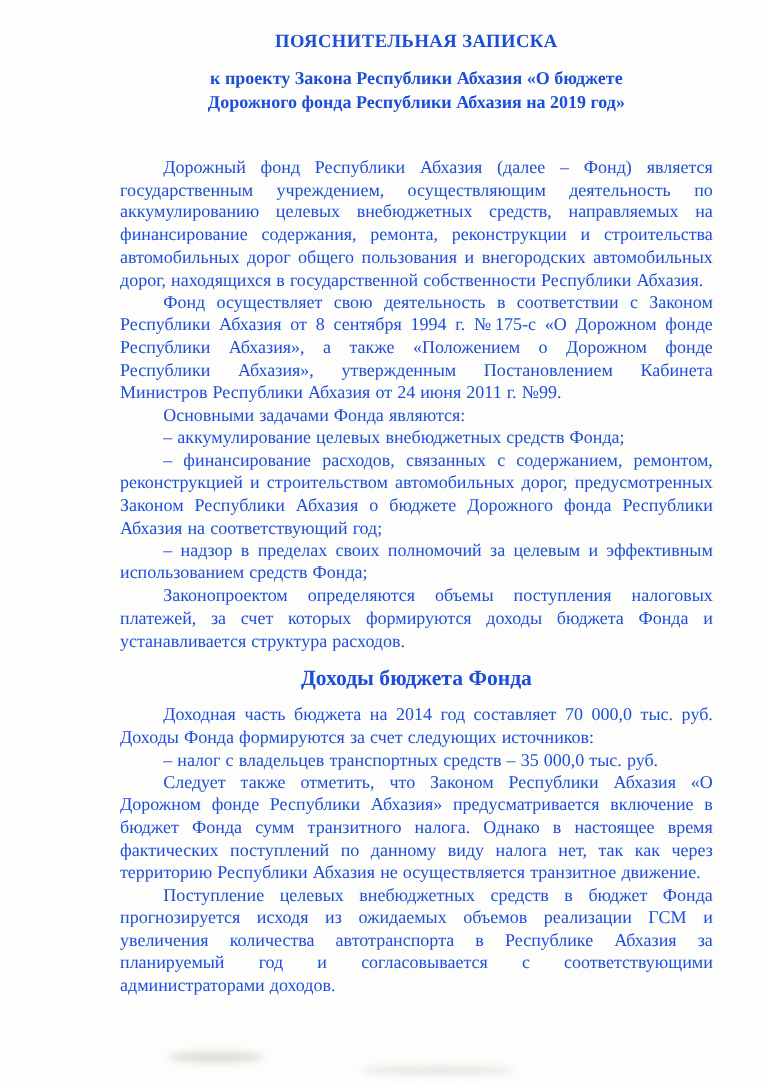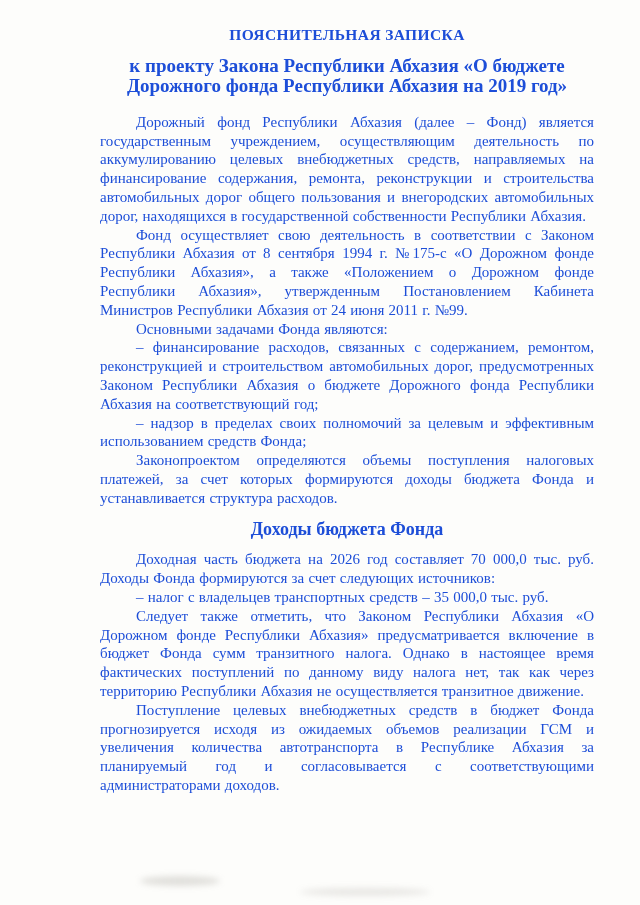--- a/index.html
+++ b/index.html
@@ -27,23 +27,23 @@
   .doc-title {
     text-align: center;
     font-weight: bold;
     font-size: 15.5px;
     letter-spacing: 0.4px;
     margin-bottom: 11px;
   }
   .doc-subtitle {
     text-align: center;
     font-weight: bold;
-    font-size: 19px;
+    font-size: 15px;
     line-height: 20px;
-    margin-bottom: 17px;
+    margin-bottom: 35px;
   }
   .para {
     margin: 0;
     text-align: justify;
     text-indent: 36px;
     word-spacing: 0.5px;
   }
   .section-heading {
     text-align: center;
     font-weight: bold;
@@ -82,31 +82,32 @@
     <span>к проекту Закона Республики Абхазия «О бюджете</span><br>
     <span>Дорожного фонда Республики Абхазия на 2019 год»</span>
   </div>
 
   <p class="para">Дорожный фонд Республики Абхазия (далее – Фонд) является государственным учреждением, осуществляющим деятельность по аккумулированию целевых внебюджетных средств, направляемых на финансирование содержания, ремонта, реконструкции и строительства автомобильных дорог общего пользования и внегородских автомобильных дорог, находящихся в государственной собственности Республики Абхазия.</p>
 
   <p class="para">Фонд осуществляет свою деятельность в соответствии с Законом Республики Абхазия от 8 сентября 1994 г. №175-с «О Дорожном фонде Республики Абхазия», а также «Положением о Дорожном фонде Республики Абхазия», утвержденным Постановлением Кабинета Министров Республики Абхазия от 24 июня 2011 г. №99.</p>
 
   <p class="para">Основными задачами Фонда являются:</p>
 
+  <p class="para">– аккумулирование целевых внебюджетных средств Фонда;</p>
 
   <p class="para">– финансирование расходов, связанных с содержанием, ремонтом, реконструкцией и строительством автомобильных дорог, предусмотренных Законом Республики Абхазия о бюджете Дорожного фонда Республики Абхазия на соответствующий год;</p>
 
   <p class="para">– надзор в пределах своих полномочий за целевым и эффективным использованием средств Фонда;</p>
 
 
   <p class="para">Законопроектом определяются объемы поступления налоговых платежей, за счет которых формируются доходы бюджета Фонда и устанавливается структура расходов.</p>
 
   <div class="section-heading">Доходы бюджета Фонда</div>
 
-  <p class="para">Доходная часть бюджета на 2026 год составляет 70 000,0 тыс. руб. Доходы Фонда формируются за счет следующих источников:</p>
+  <p class="para">Доходная часть бюджета на 2014 год составляет 70 000,0 тыс. руб. Доходы Фонда формируются за счет следующих источников:</p>
 
 
   <p class="para">– налог с владельцев транспортных средств – 35 000,0 тыс. руб.</p>
 
   <p class="para">Следует также отметить, что Законом Республики Абхазия «О Дорожном фонде Республики Абхазия» предусматривается включение в бюджет Фонда сумм транзитного налога. Однако в настоящее время фактических поступлений по данному виду налога нет, так как через территорию Республики Абхазия не осуществляется транзитное движение.</p>
 
   <p class="para">Поступление целевых внебюджетных средств в бюджет Фонда прогнозируется исходя из ожидаемых объемов реализации ГСМ и увеличения количества автотранспорта в Республике Абхазия за планируемый год и согласовывается с соответствующими администраторами доходов.</p>
 
   <div class="smudge smudge-1"></div>
   <div class="smudge smudge-2"></div>

